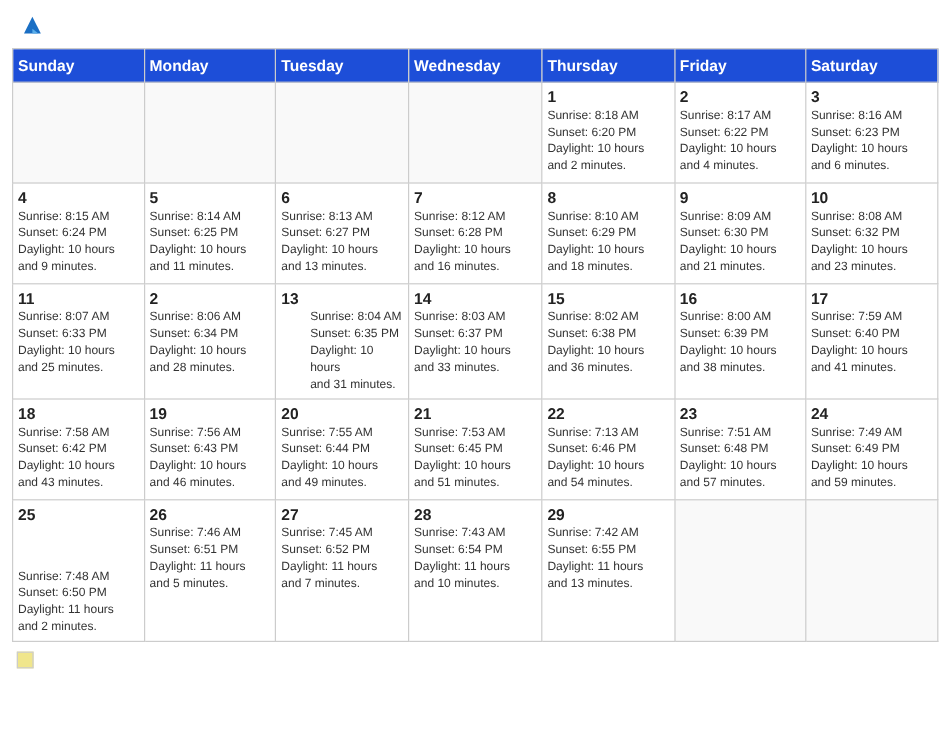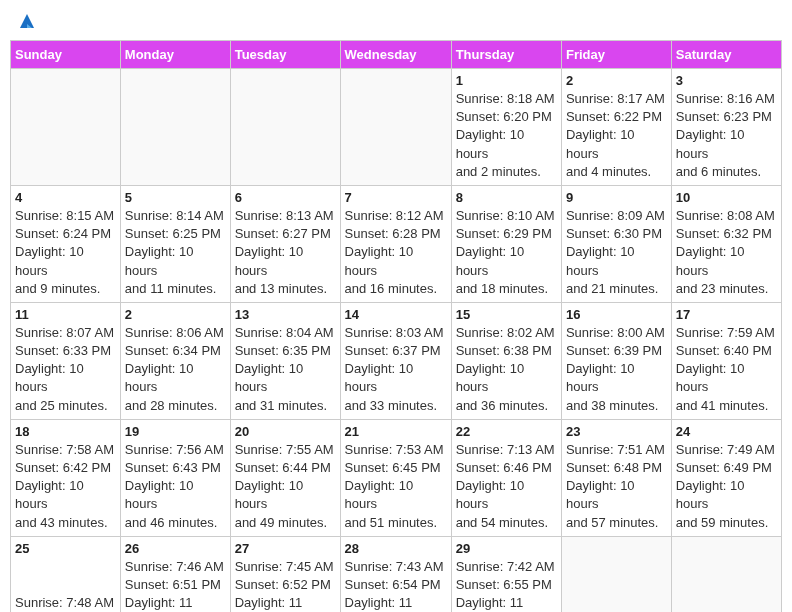--- a/index.html
+++ b/index.html
@@ -47,21 +47,21 @@
     .location-title {
       font-size: 16px;
       color: #444;
     }
     table {
       width: 100%;
       border-collapse: collapse;
       font-size: 11px;
     }
     thead th {
-      background-color: #d946ef;
+      background-color: #1d4ed8;
       color: #fff;
       padding: 6px 4px;
       text-align: left;
       font-size: 13px;
       font-weight: bold;
       border: 1px solid #ccc;
     }
     tbody td {
       border: 1px solid #ccc;
       vertical-align: top;
@@ -69,21 +69,21 @@
       height: 84px;
       width: 113px;
     }
     .day-number {
       font-size: 13px;
       font-weight: bold;
       color: #222;
       margin-bottom: 2px;
     }
     .day-info {
-      font-size: 13px;
+      font-size: 10px;
       color: #333;
       line-height: 1.4;
     }
     .empty-cell {
       background: #f9f9f9;
     }
     .footer-row {
       margin-top: 6px;
       display: flex;
       align-items: center;
@@ -222,21 +222,21 @@
         </td>
         <td>
           <div class="day-number">2</div>
           <div class="day-info" style="white-space: pre-line;">Sunrise: 8:06 AM
 Sunset: 6:34 PM
 Daylight: 10 hours
 and 28 minutes.</div>
         </td>
         <td>
           <div class="day-number">13</div>
-          <div class="day-info" style="white-space: pre-line;">Sunrise: 8:04 AM
+          <div class="day-info" style="white-space: pre-line; margin-left: 24px;">Sunrise: 8:04 AM
 Sunset: 6:35 PM
 Daylight: 10 hours
 and 31 minutes.</div>
         </td>
         <td>
           <div class="day-number">14</div>
           <div class="day-info" style="white-space: pre-line;">Sunrise: 8:03 AM
 Sunset: 6:37 PM
 Daylight: 10 hours
 and 33 minutes.</div>

